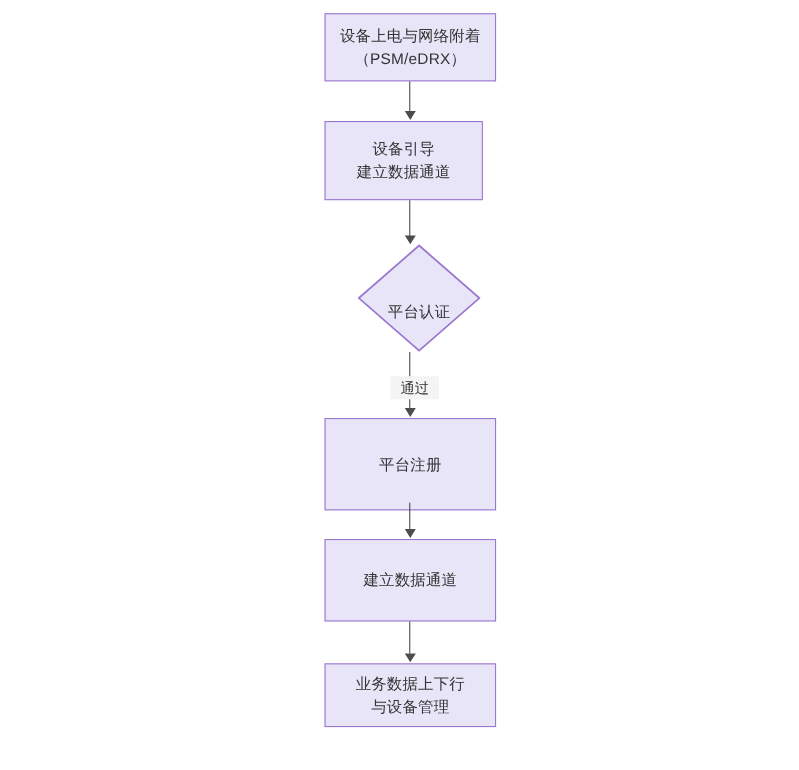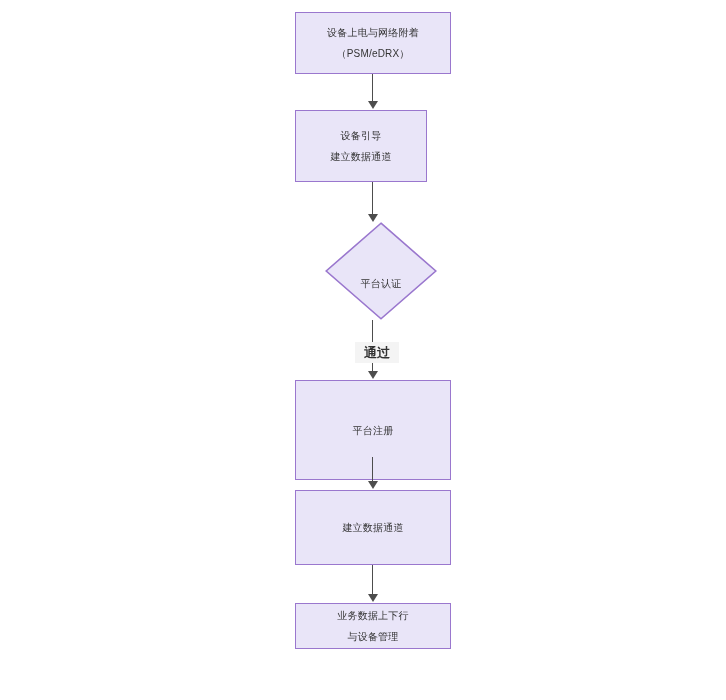--- a/index.html
+++ b/index.html
@@ -25,21 +25,21 @@
 
   .node {
     position: absolute;
     box-sizing: border-box;
     display: flex;
     flex-direction: column;
     align-items: center;
     justify-content: center;
     text-align: center;
     color: #333333;
-    font-size: 10px;
+    font-size: 14px;
     line-height: 21px;
     letter-spacing: 0.2px;
   }
 
   .node-process {
     background: #e9e5f8;
     border: 1.6px solid #9a77ce;
   }
 
   .node-line {
@@ -83,67 +83,66 @@
   
   .edge-label {
     position: absolute;
     background: #f4f4f4;
     color: #333333;
     font-size: 13px;
     line-height: 19px;
     padding: 1px 3px;
     white-space: nowrap;
     text-align: center;
-    font-weight: bold;
   }
 </style>
 </head>
 <body>
 
 <div id="flowchart-canvas">
 
   <div class="node node-process" style="left:295px; top:12px; width:156px; height:62px;">
     <span class="node-line">设备上电与网络附着</span>
     <span class="node-line">（PSM/eDRX）</span>
   </div>
 
   <div class="connector" style="left:372px; top:74px; height:28px;"></div>
   <div class="arrowhead" style="left:368px; top:101px;"></div>
 
-  <div class="node node-process" style="left:295px; top:110px; width:132px; height:72px;">
+  <div class="node node-process" style="left:295px; top:110px; width:144px; height:72px;">
     <span class="node-line">设备引导</span>
     <span class="node-line">建立数据通道</span>
   </div>
 
   <div class="connector" style="left:372px; top:182px; height:33px;"></div>
   <div class="arrowhead" style="left:368px; top:214px;"></div>
 
   <div class="node node-decision" style="left:325px; top:222px; width:112px; height:98px;">
     <svg class="diamond-shape" viewBox="0 0 112 98" preserveAspectRatio="none">
       <polygon points="56,1.2 110.8,49 56,96.8 1.2,49" fill="#e9e5f8" stroke="#9a77ce" stroke-width="1.6"></polygon>
     </svg>
     <span class="node-line decision-label">平台认证</span>
   </div>
 
   <div class="connector" style="left:372px; top:320px; height:52px;"></div>
   <div class="edge-label" style="left:355px; top:342px; width:38px;">通过</div>
   <div class="arrowhead" style="left:368px; top:371px;"></div>
 
-  <div class="node node-process" style="left:295px; top:380px; width:156px; height:100px;">
+  <div class="node node-process" style="left:295px; top:380px; width:156px; height:84px;">
     <span class="node-line">平台注册</span>
   </div>
 
   <div class="connector" style="left:372px; top:457px; height:25px;"></div>
   <div class="arrowhead" style="left:368px; top:481px;"></div>
 
   <div class="node node-process" style="left:295px; top:490px; width:156px; height:75px;gap:36px;">
     <span class="node-line">建立数据通道</span>
   </div>
 
   <div class="connector" style="left:372px; top:565px; height:29px;"></div>
   <div class="arrowhead" style="left:368px; top:594px;"></div>
 
-  <div class="node node-process" style="left:295px; top:603px; width:156px; height:46px;">
+  <div class="node node-process" style="left:295px; top:603px; width:156px; height:58px;">
     <span class="node-line">业务数据上下行</span>
     <span class="node-line">与设备管理</span>
   </div>
 
 </div>
 
 </body></html>

